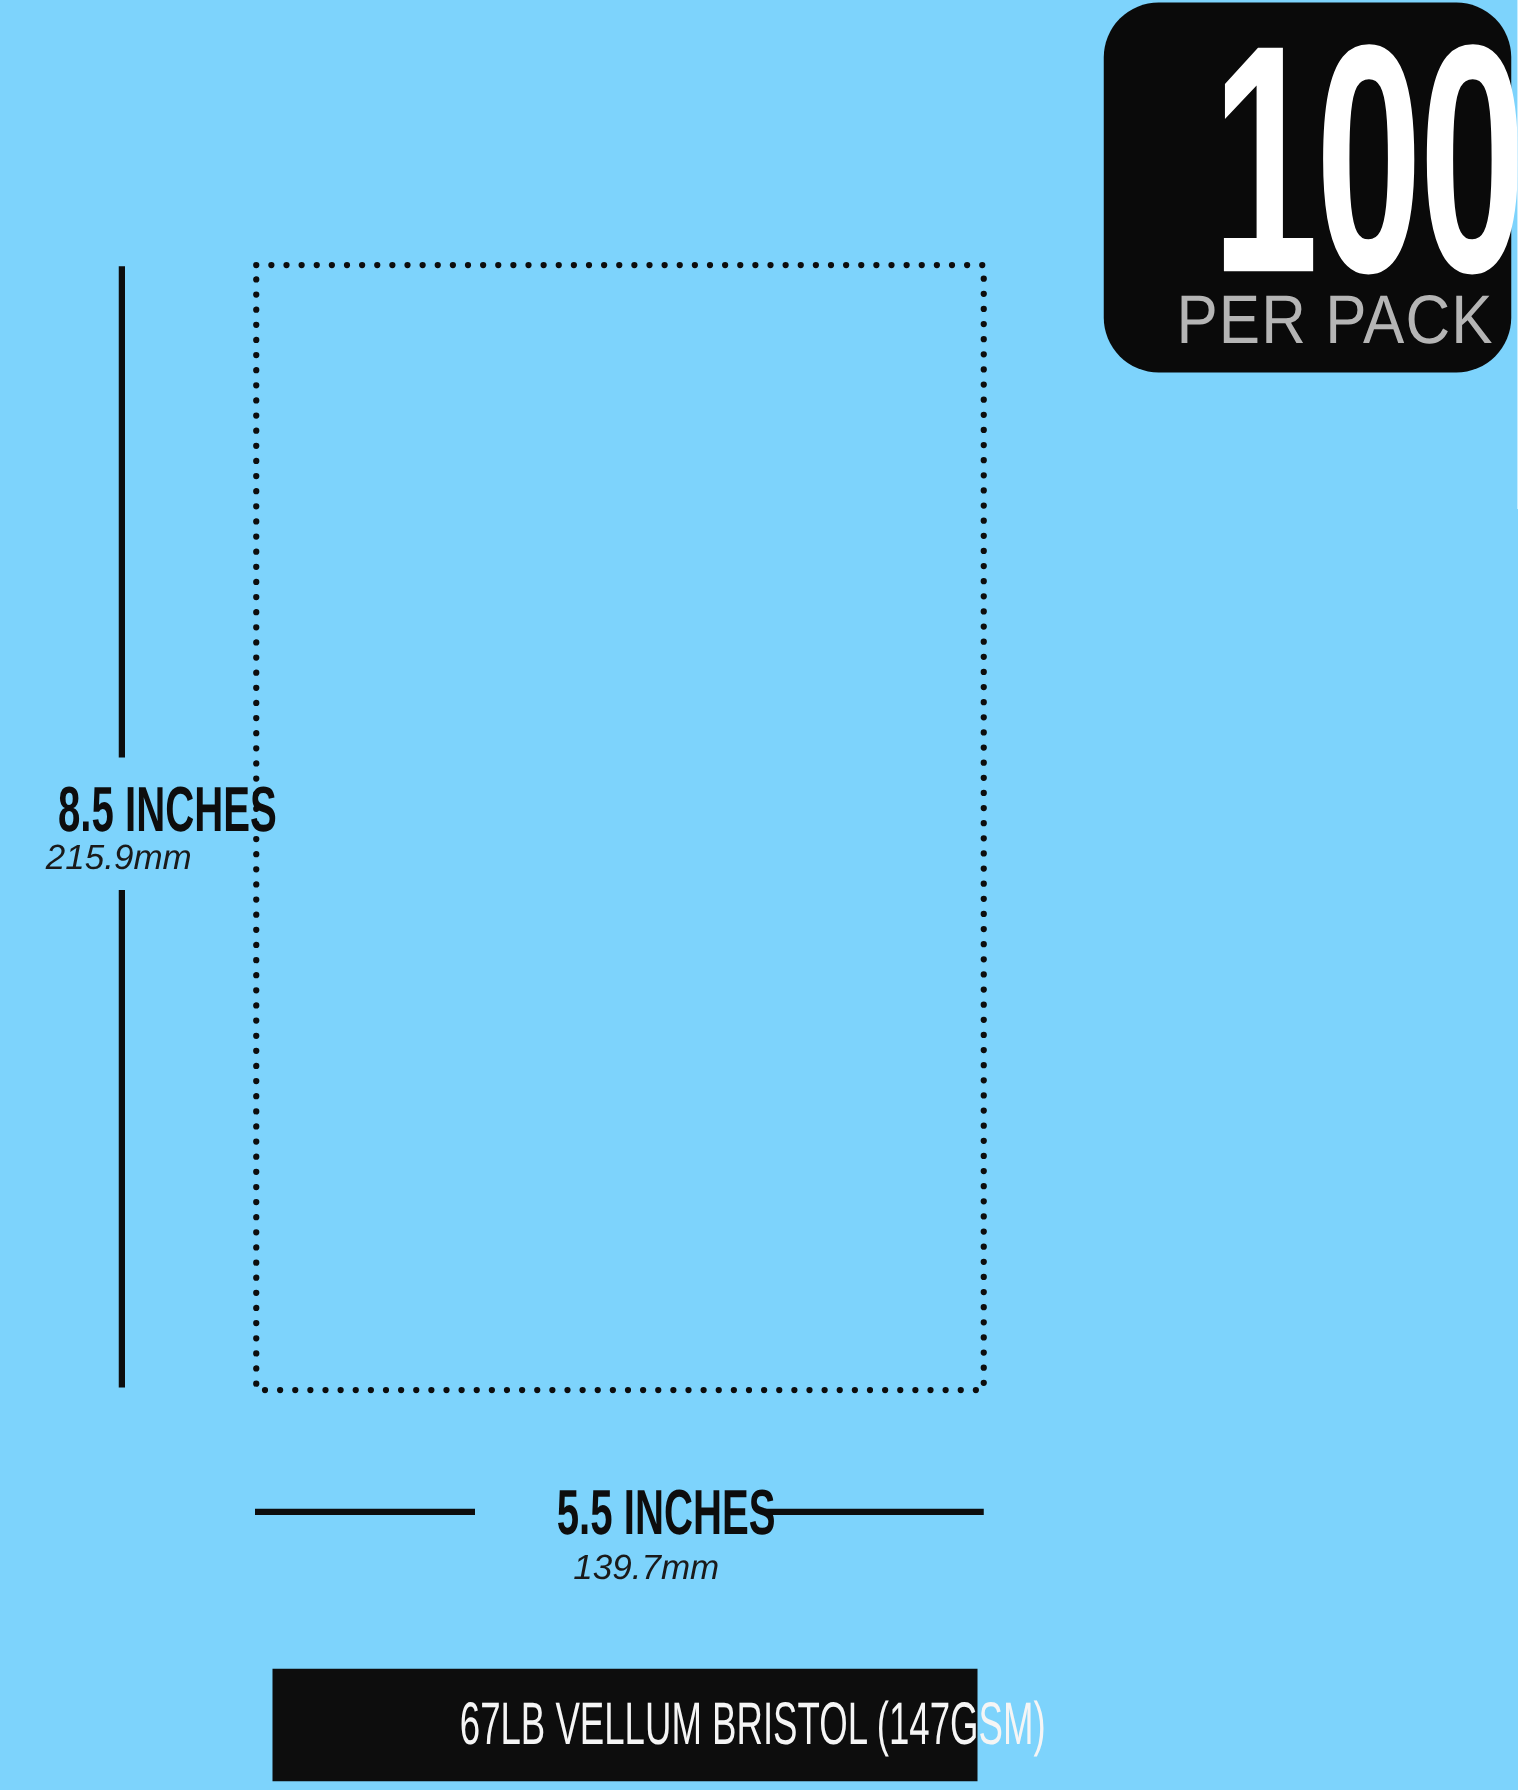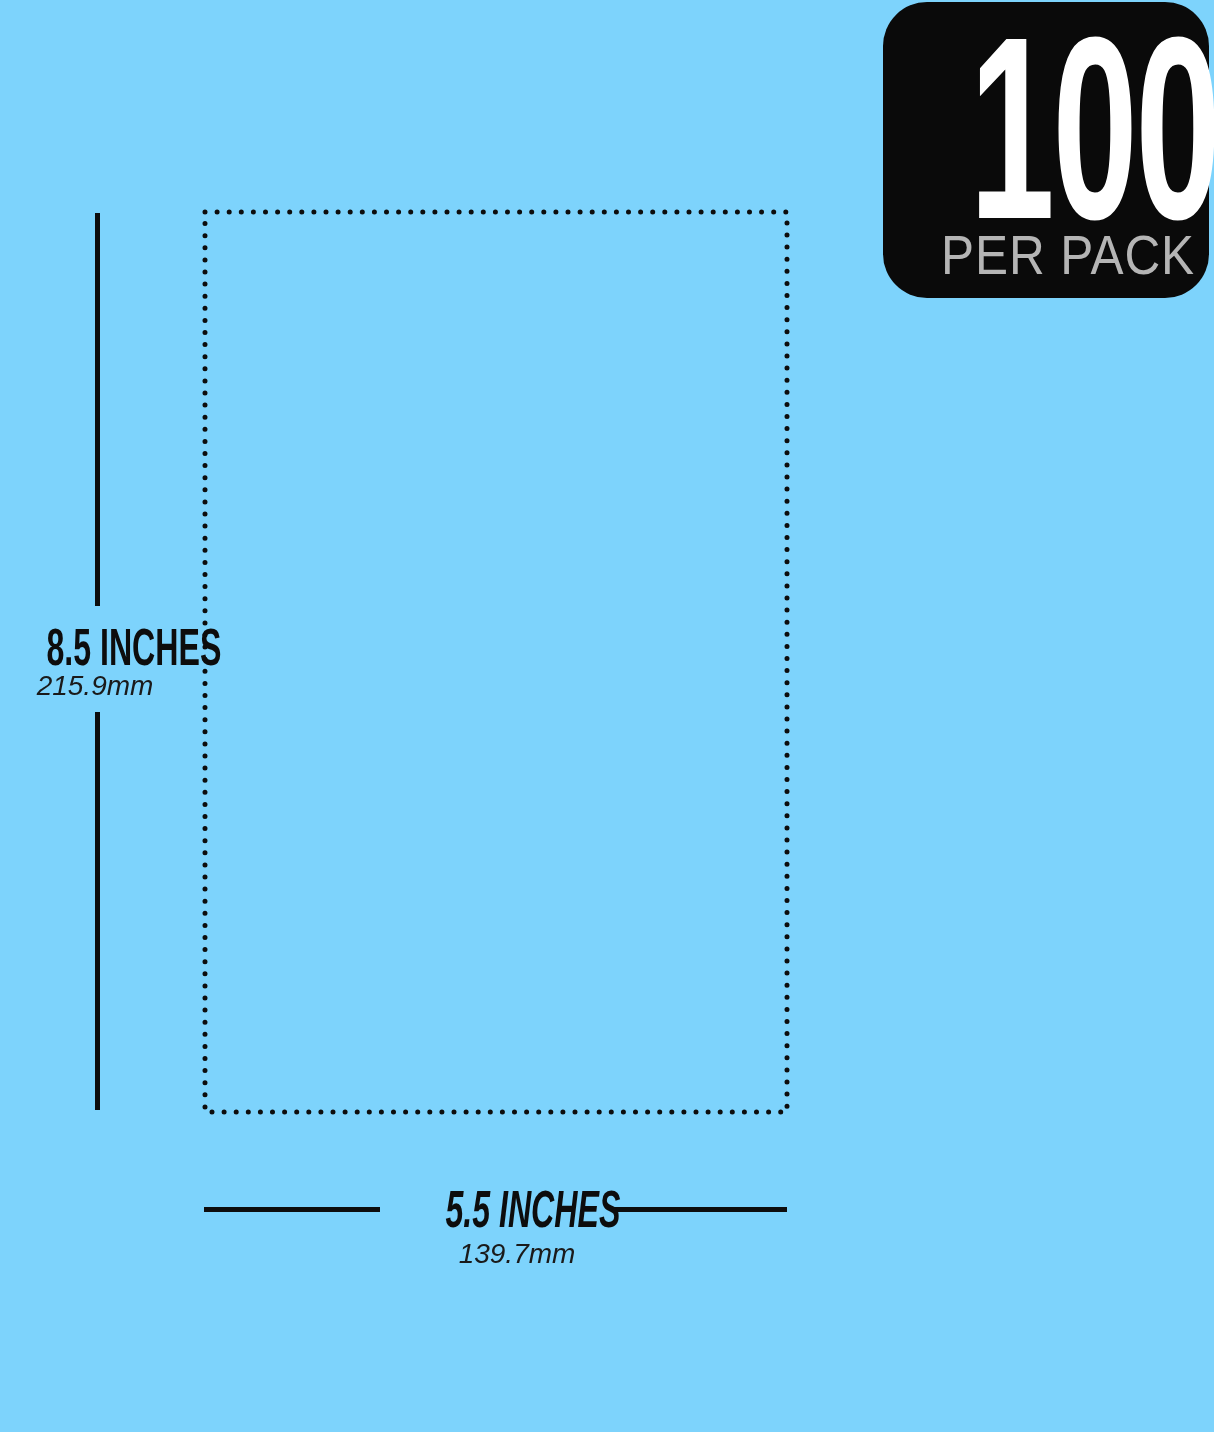--- a/index.html
+++ b/index.html
@@ -110,21 +110,21 @@
   
   .hline {
     position: absolute;
     top: 1207px;
     height: 5px;
     background: #0d0d0d;
   }
   .hline.left  { left: 204px; width: 176px; }
   .hline.right { left: 612px; width: 175px; }
 
-  .width-label  { left: 394px; top: 1184px; width: 200px; font-style: italic; }
+  .width-label  { left: 394px; top: 1184px; width: 200px; }
   .width-metric { left: 417px; top: 1240px; width: 200px; }
 
   
   .footer-bar {
     position: absolute;
     left: 218px;
     top: 1335px;
     width: 564px;
     height: 90px;
     background: #0d0d0d;
@@ -167,14 +167,17 @@
   <div class="dim-metric height-metric">215.9mm</div>
 
   <div class="hline left"></div>
   <div class="hline right"></div>
 
   <div class="dim-label width-label">
     <span>5.5 INCHES</span>
   </div>
   <div class="dim-metric width-metric">139.7mm</div>
 
+  <div class="footer-bar">
+    <span class="footer-text">67LB VELLUM BRISTOL (147GSM)</span>
+  </div>
 
 </div>
 
 </body></html>

